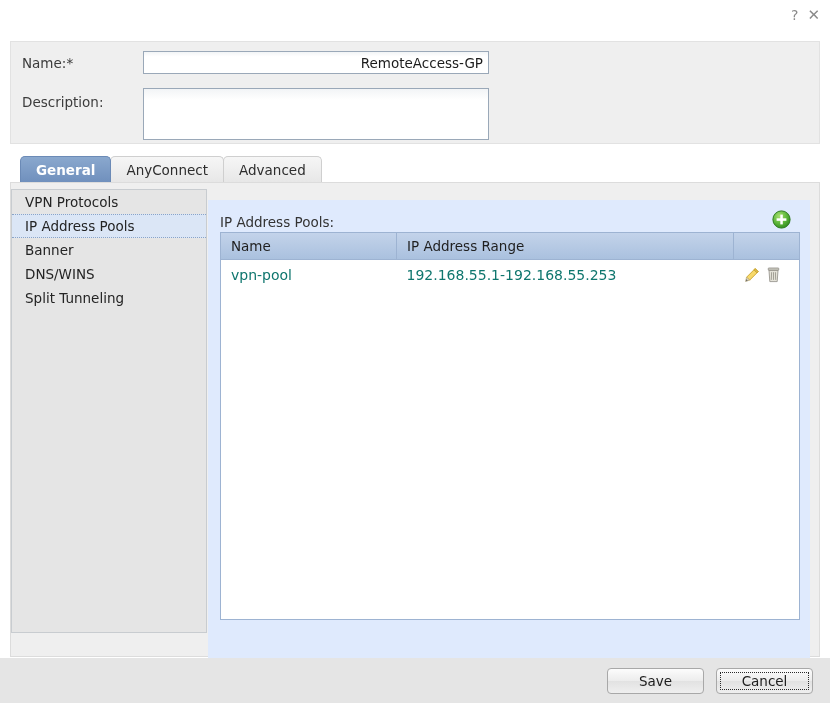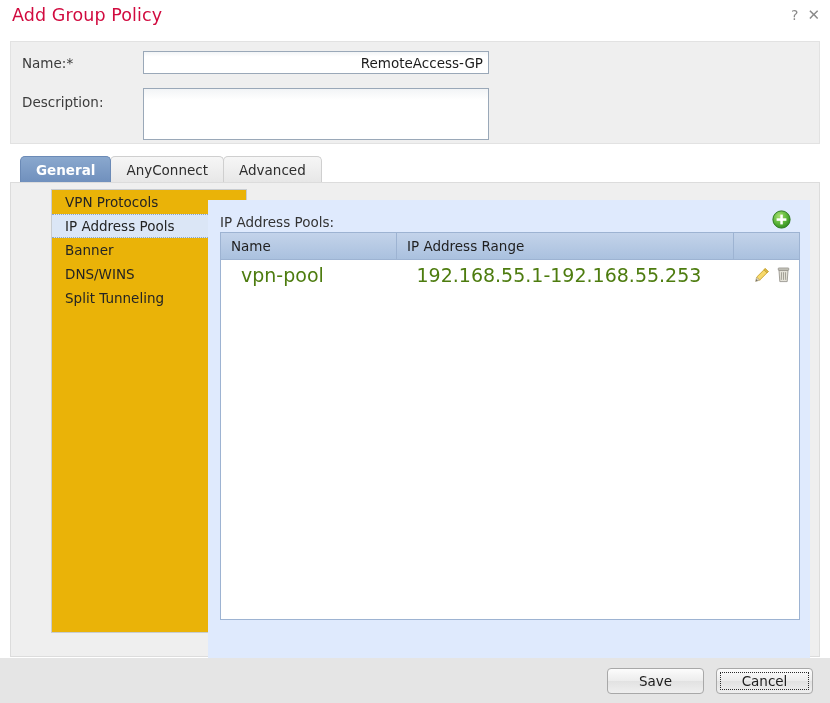--- a/index.html
+++ b/index.html
@@ -135,25 +135,24 @@
     width: 810px; height: 475px;
     background: #efefef;
     border: 1px solid #dcdcdc;
     box-sizing: border-box;
   }
 
   .sidebar {
     position: absolute;
     left: 11px; top: 189px;
     width: 196px; height: 444px;
-    background: #eab308;
+    background: #e5e5e5;
     border: 1px solid #c8ccd0;
     box-sizing: border-box;
     overflow: hidden;
-    margin-left: 40px;
   }
   .sidebar-item {
     height: 24px;
     line-height: 24px;
     padding-left: 13px;
     font-size: 13.5px;
     color: #242424;
     box-sizing: border-box;
     cursor: pointer;
     white-space: nowrap;
@@ -220,23 +219,23 @@
     box-sizing: border-box;
     white-space: nowrap;
   }
   .table-header-row th:last-child { border-right: none; }
   .col-name { width: 176px; }
   .col-range { width: 337px; }
   .col-actions { width: 66px; }
 
   .table-body-row td {
     height: 29px;
-    padding: 0 0 0 20px;
-    font-size: 19px;
-    color: #4d7c0f;
+    padding: 0 0 0 10px;
+    font-size: 14px;
+    color: #0f766e;
     vertical-align: middle;
     white-space: nowrap;
   }
   .row-actions {
     display: flex;
     align-items: center;
     gap: 6px;
     padding-right: 8px;
     justify-content: flex-start;
   }
@@ -275,21 +274,20 @@
     position: absolute;
     left: 3px; top: 3px; right: 3px; bottom: 3px;
     border: 1px dotted #2b2b2b;
     pointer-events: none;
   }
 </style>
 </head>
 <body>
 
 <div class="titlebar">
-  <div class="dialog-title">Add Group Policy</div>
   <div class="title-actions">
     <span class="title-icon help">?</span>
     <span class="title-icon close">✕</span>
   </div>
 </div>
 
 <div class="form-panel">
   <div class="field-row row-name">
     <span class="field-label">Name:*</span>
   </div>

